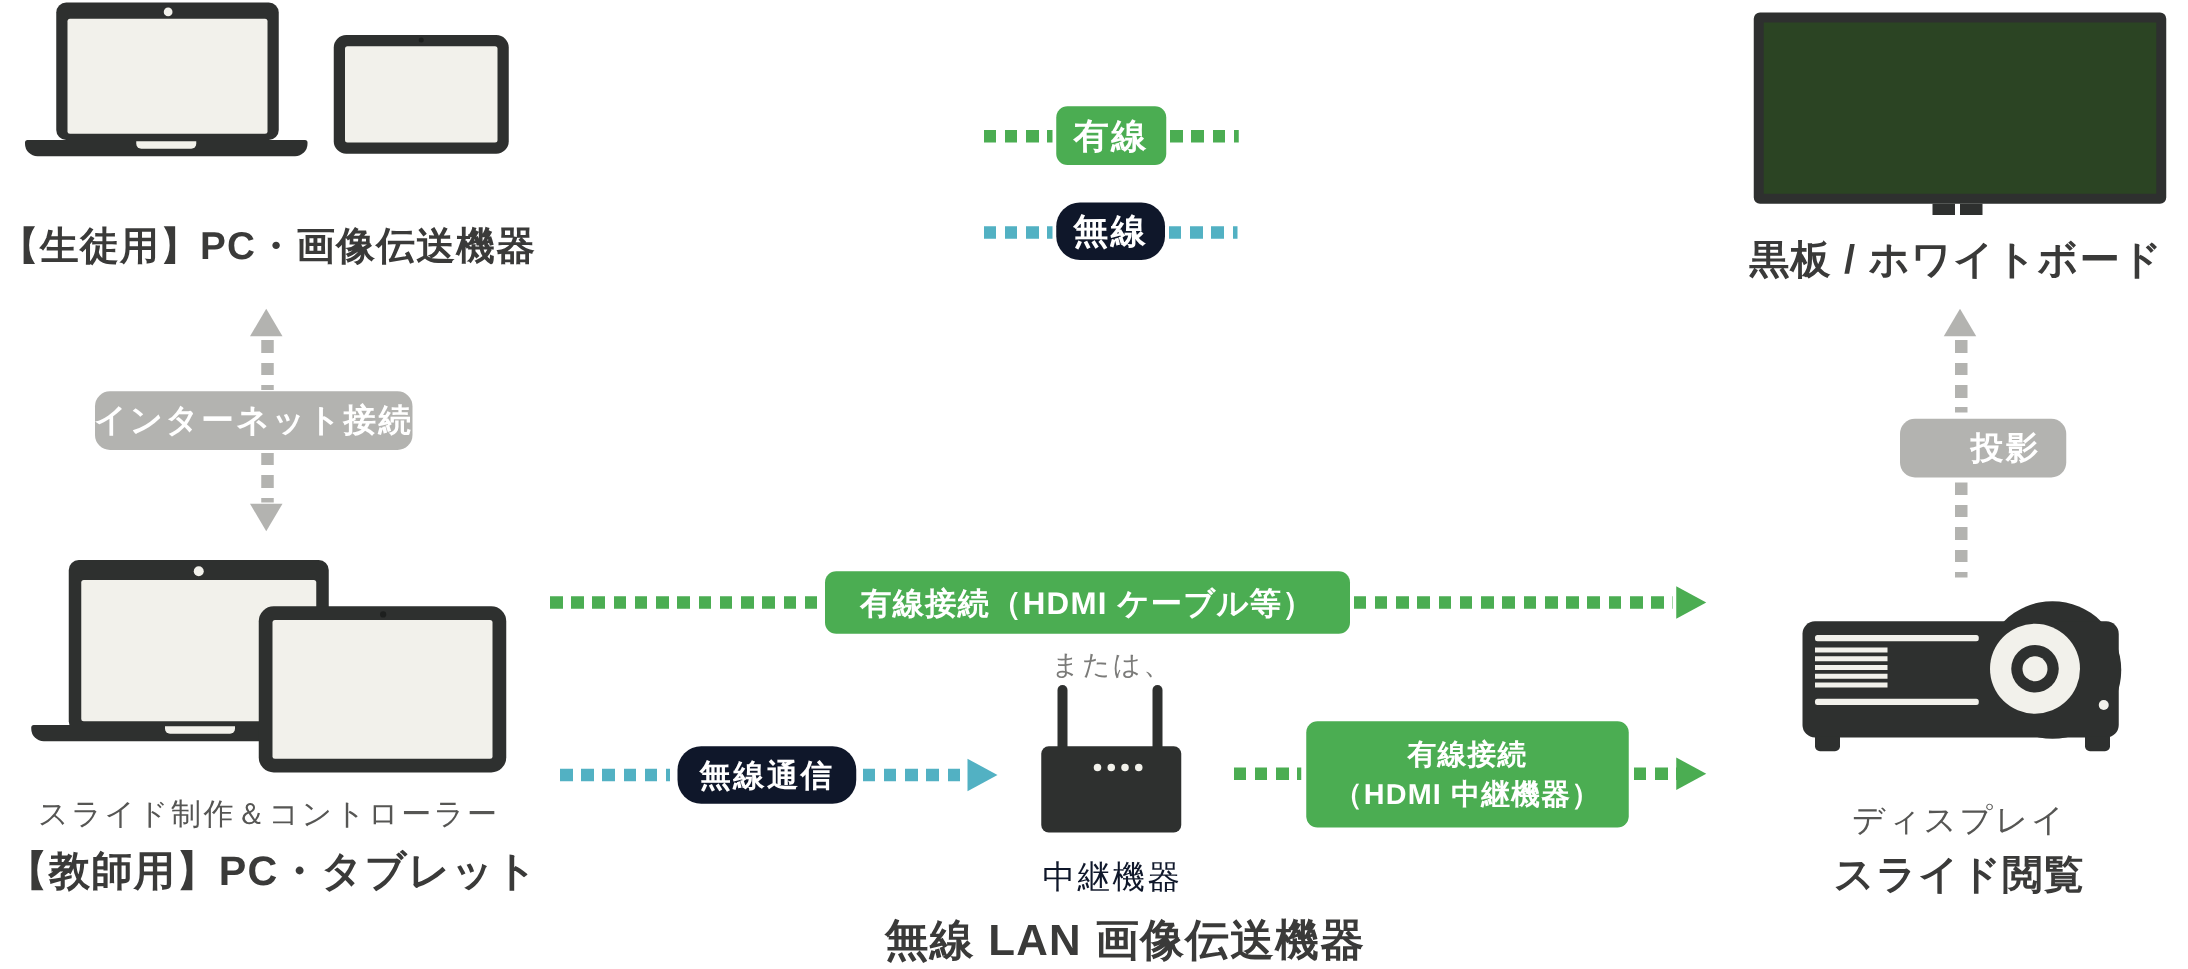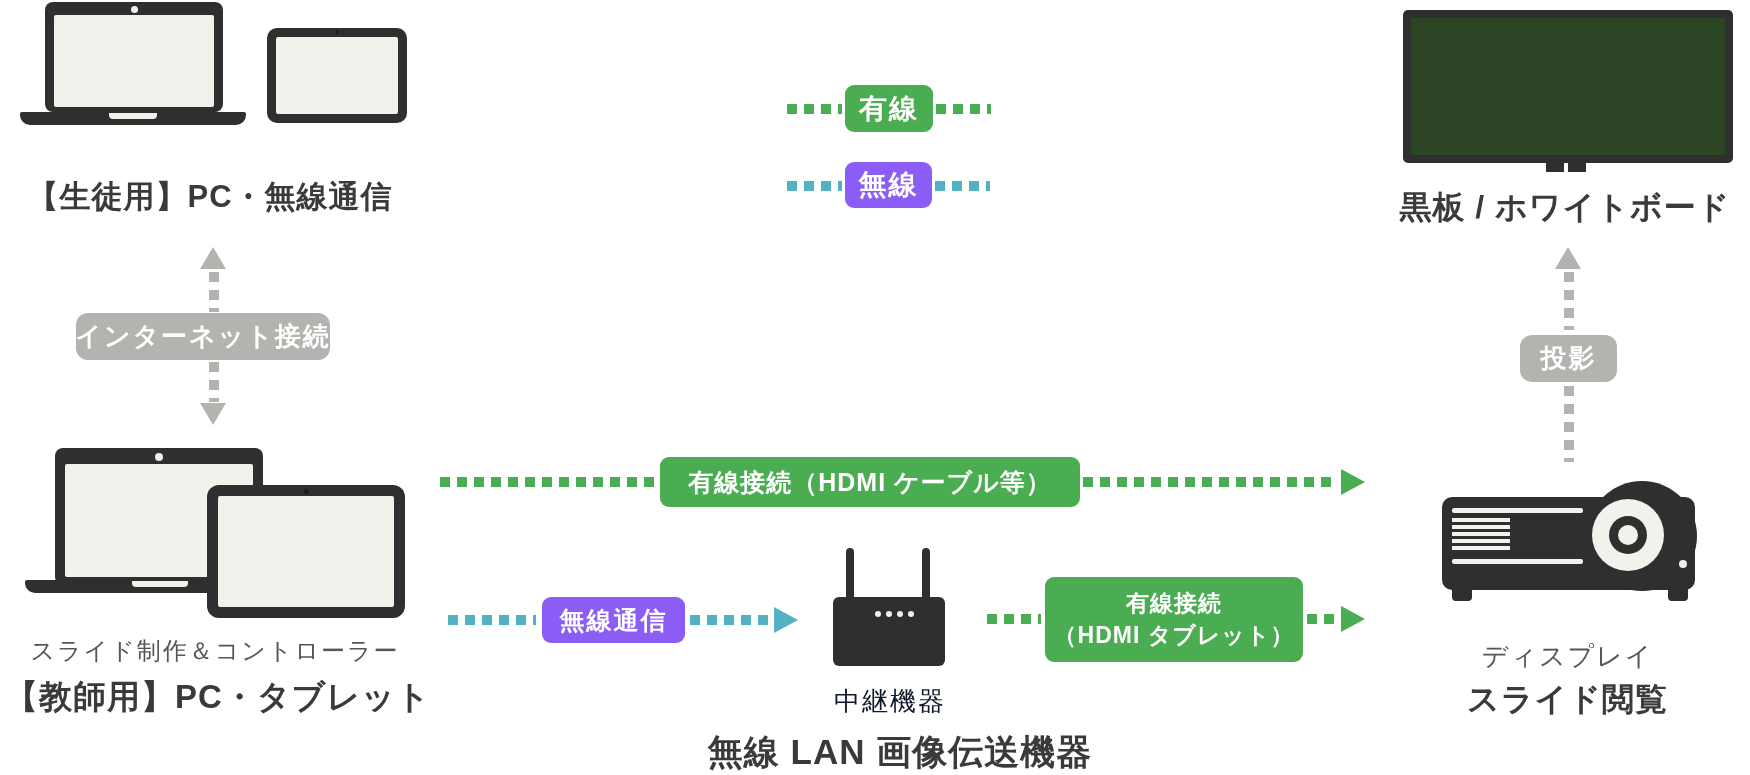--- a/index.html
+++ b/index.html
@@ -6,21 +6,21 @@
   .canvas{position:relative;width:1750px;height:775px;background:#ffffff;overflow:hidden;
           font-family:"Liberation Sans",sans-serif;}
   .abs{position:absolute;}
   .dark{background:#2e302f;}
   .cream{background:#f2f1eb;}
 
   
   .badge{position:absolute;display:flex;align-items:center;justify-content:center;
          color:#ffffff;font-weight:bold;white-space:nowrap;letter-spacing:2px;}
   .badge.green{background:#4bad52;border-radius:9px;}
-  .badge.teal{background:#8b5cf6;border-radius:9px;}
+  .badge.teal{background:#0f172a;border-radius:19px;}
   .badge.gray{background:#b3b3b0;border-radius:12px;}
 
   
   .dots-h{position:absolute;height:10px;}
   .dots-h.green{background:repeating-linear-gradient(90deg,#4bad52 0 10px,transparent 10px 17px);}
   .dots-h.teal{background:repeating-linear-gradient(90deg,#52b1c3 0 10px,transparent 10px 17px);}
   .dots-v{position:absolute;width:10px;}
   .dots-v.gray{background:repeating-linear-gradient(180deg,#b3b3b0 0 10px,transparent 10px 18px);}
 
   
@@ -49,21 +49,21 @@
       <div class="cam" style="left:86px;top:4px;width:7px;height:7px;"></div>
       <div class="abs cream" style="left:9px;top:13px;width:160px;height:92px;border-radius:2px;"></div>
     </div>
     <div class="abs dark" style="left:20px;top:112px;width:226px;height:13px;border-radius:2px 2px 10px 10px;">
       <div class="abs cream" style="left:89px;top:1px;width:48px;height:6px;border-radius:0 0 4px 4px;"></div>
     </div>
     <div class="abs dark rounded10" style="left:267px;top:28px;width:140px;height:95px;">
       <div class="abs" style="left:68px;top:2px;width:4px;height:4px;border-radius:50%;background:#1d1f1e;"></div>
       <div class="abs cream" style="left:9px;top:9px;width:122px;height:77px;border-radius:2px;"></div>
     </div>
-    <div class="cap-b" style="left:0;top:176px;width:420px;">【生徒用】PC・無線通信</div>
+    <div class="cap-b" style="left:0;top:176px;width:420px;">【生徒用】PC・画像伝送機器</div>
   </div>
 
   <div>
     <div class="dots-h green" style="left:787px;top:104px;width:55px;"></div>
     <div class="badge green" style="left:845px;top:85px;width:88px;height:47px;font-size:28px;">
       <span>有線</span>
     </div>
     <div class="dots-h green" style="left:936px;top:104px;width:55px;"></div>
 
     <div class="dots-h teal" style="left:787px;top:181px;width:55px;"></div>
@@ -108,20 +108,21 @@
 
   <div>
     <div class="dots-h green" style="left:440px;top:477px;width:215px;"></div>
     <div class="badge green" style="left:660px;top:457px;width:420px;height:50px;font-size:25px;letter-spacing:1px;">
       <span>有線接続（HDMI ケーブル等）</span>
     </div>
     <div class="dots-h green" style="left:1083px;top:477px;width:255px;"></div>
     <div class="arr-r green" style="left:1341px;top:469px;"></div>
   </div>
 
+  <div class="cap-s" style="left:790px;top:517px;width:200px;font-size:22px;color:#7b7b79;">または、</div>
 
   <div>
     <div class="dots-h teal" style="left:448px;top:615px;width:88px;"></div>
     <div class="badge teal" style="left:542px;top:597px;width:143px;height:46px;font-size:25px;">
       <span>無線通信</span>
     </div>
     <div class="dots-h teal" style="left:690px;top:615px;width:80px;"></div>
     <div class="arr-r teal" style="left:774px;top:607px;"></div>
   </div>
 
@@ -135,30 +136,30 @@
       <div class="cam" style="left:75px;top:14px;width:6px;height:6px;"></div>
     </div>
     <div class="cap-s" style="left:790px;top:684px;width:200px;font-size:26px;color:#0f172a;">中継機器</div>
     <div class="cap-b" style="left:650px;top:729px;width:500px;font-size:35px;">無線 LAN 画像伝送機器</div>
   </div>
 
   <div>
     <div class="dots-h green" style="left:987px;top:614px;width:54px;"></div>
     <div class="badge green" style="left:1045px;top:577px;width:258px;height:85px;font-size:23px;letter-spacing:1px;flex-direction:column;line-height:1.35;">
       <span>有線接続</span>
-      <span>（HDMI タブレット）</span>
+      <span>（HDMI 中継機器）</span>
     </div>
     <div class="dots-h green" style="left:1307px;top:614px;width:36px;"></div>
     <div class="arr-r green" style="left:1341px;top:606px;"></div>
   </div>
 
   <div>
     <div class="arr-up" style="left:1555px;top:247px;"></div>
     <div class="dots-v gray" style="left:1564px;top:272px;height:58px;"></div>
-    <div class="badge gray" style="left:1520px;top:335px;width:97px;height:47px;font-size:26px;">
+    <div class="badge gray" style="left:1520px;top:335px;width:97px;height:47px;font-size:26px;padding-left:36px;">
       <span>投影</span>
     </div>
     <div class="dots-v gray" style="left:1564px;top:386px;height:76px;"></div>
   </div>
 
   <div>
     <div class="abs dark" style="left:1587px;top:481px;width:110px;height:110px;border-radius:50%;"></div>
     <div class="abs dark" style="left:1442px;top:497px;width:253px;height:93px;border-radius:10px;"></div>
     <div class="abs cream" style="left:1452px;top:508px;width:131px;height:5px;border-radius:2px;"></div>
     <div class="abs cream" style="left:1452px;top:518px;width:58px;height:4px;"></div>

